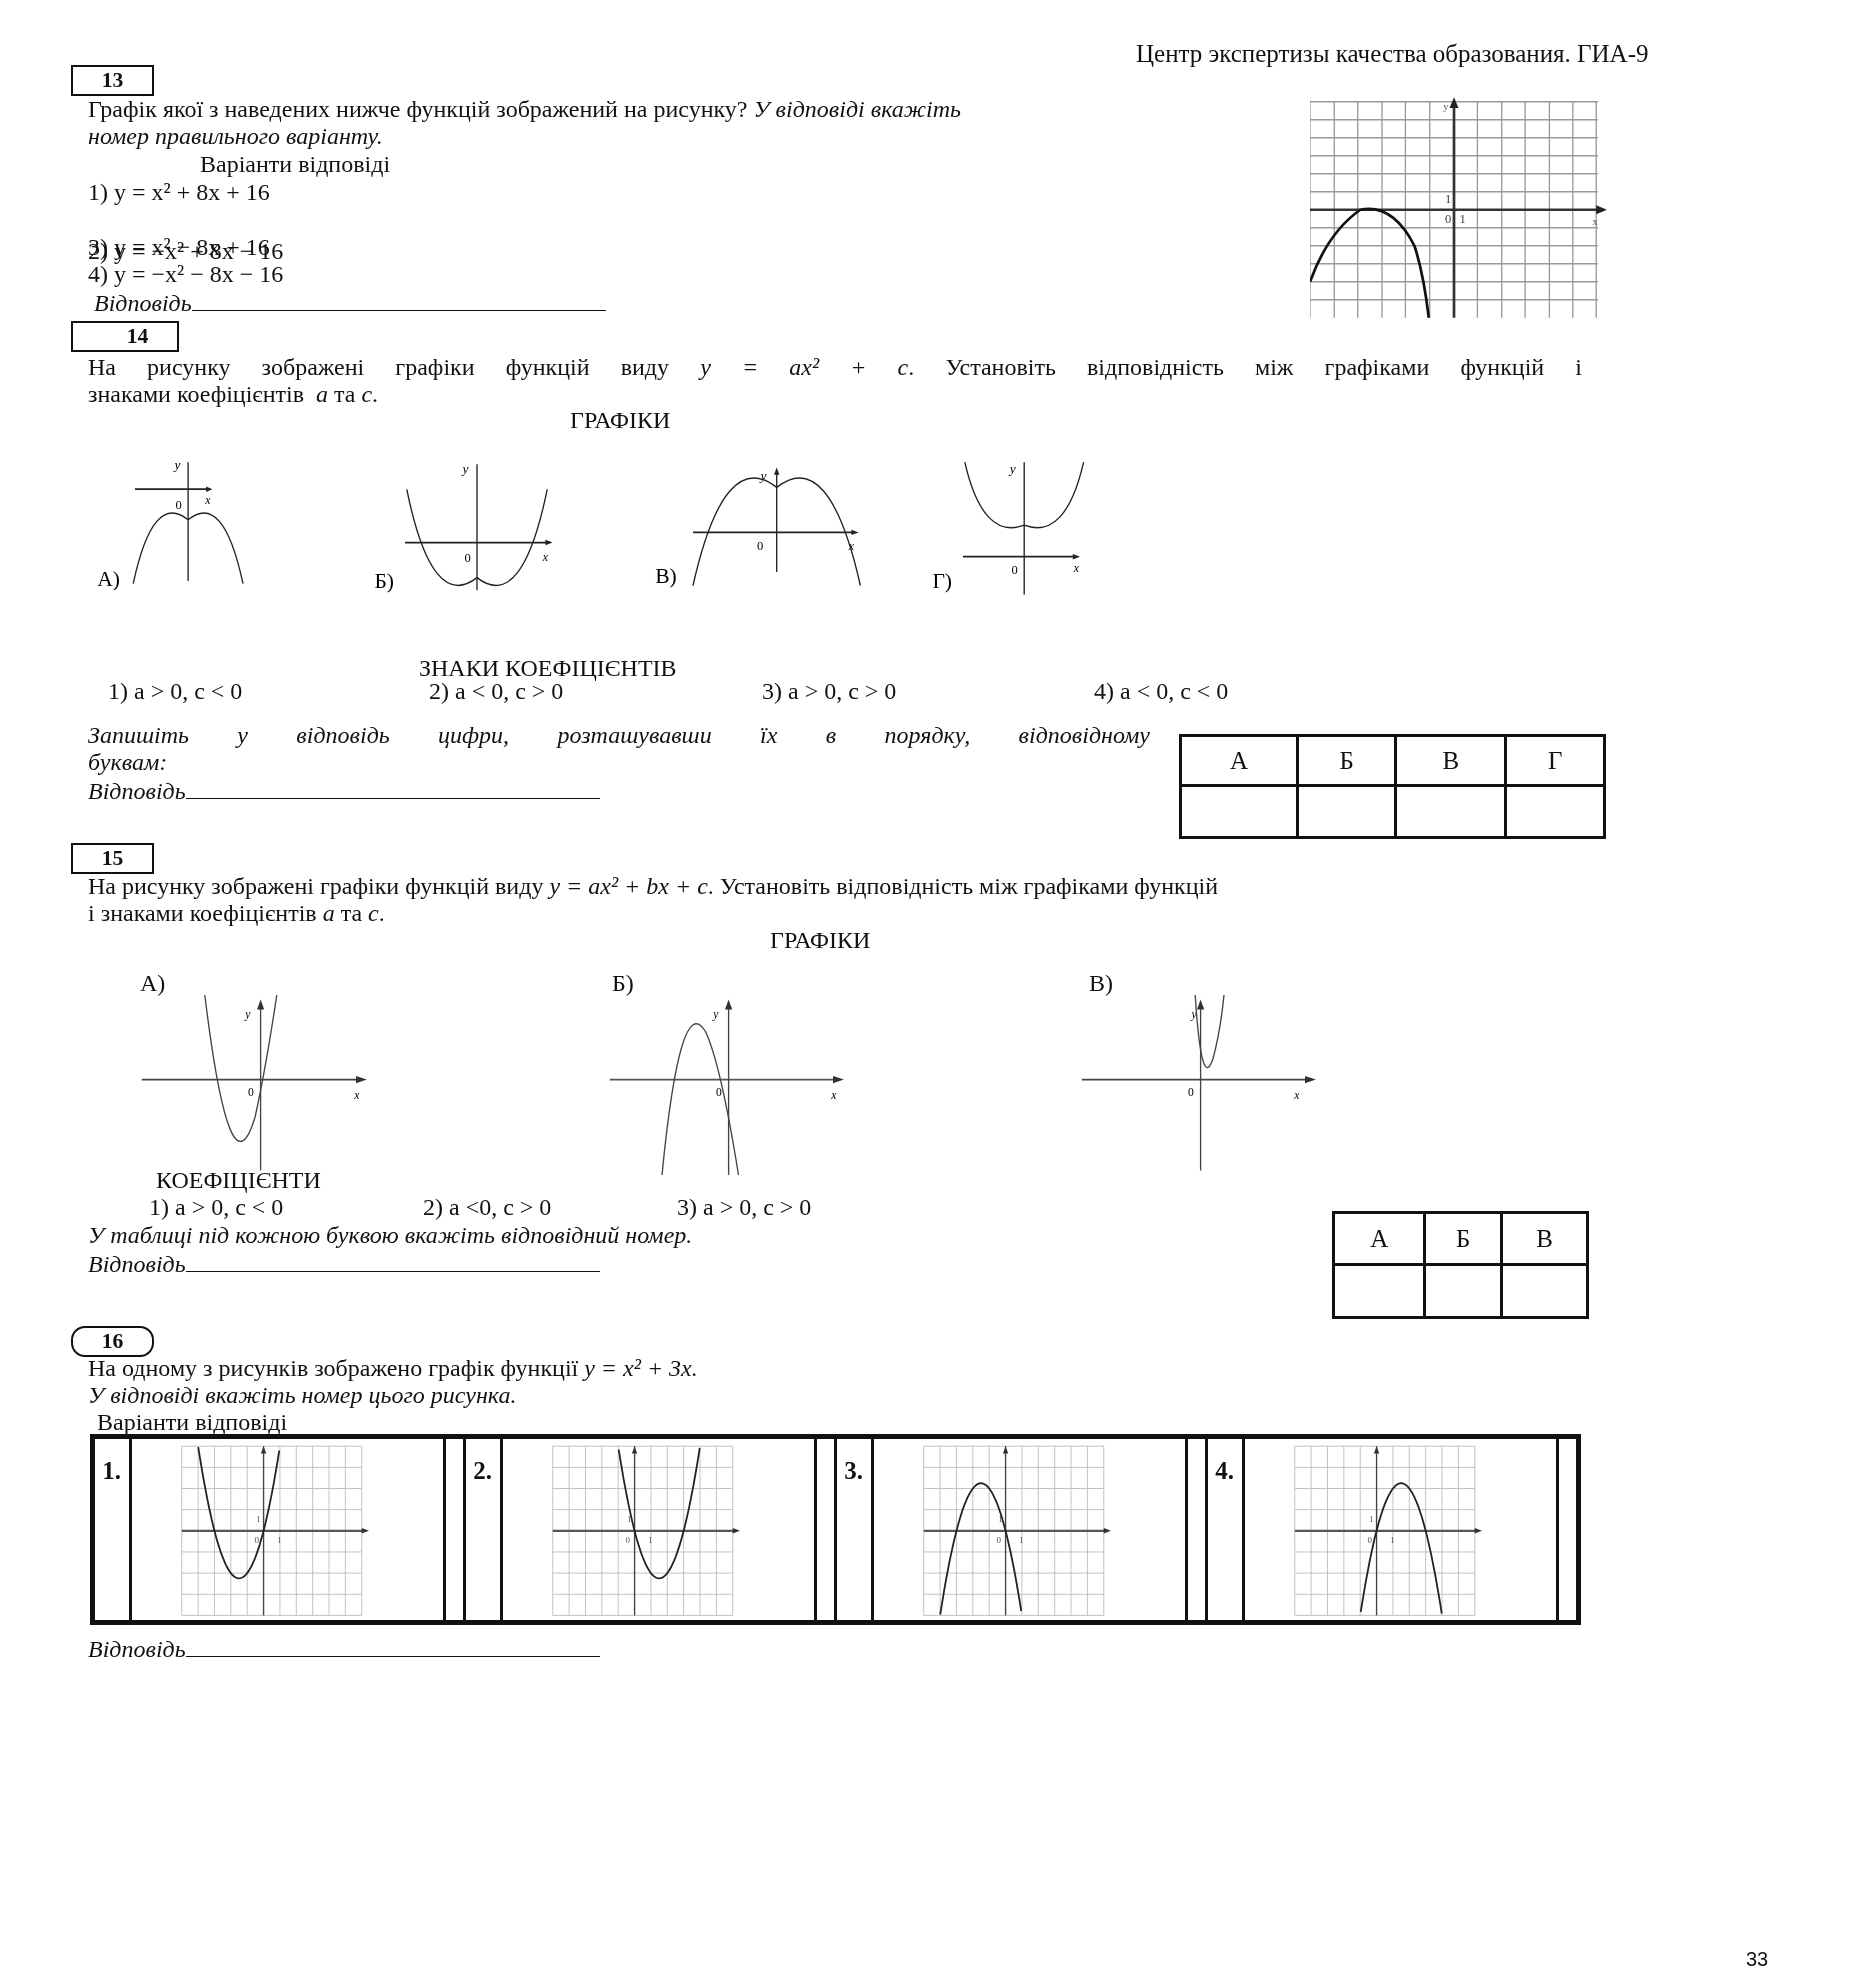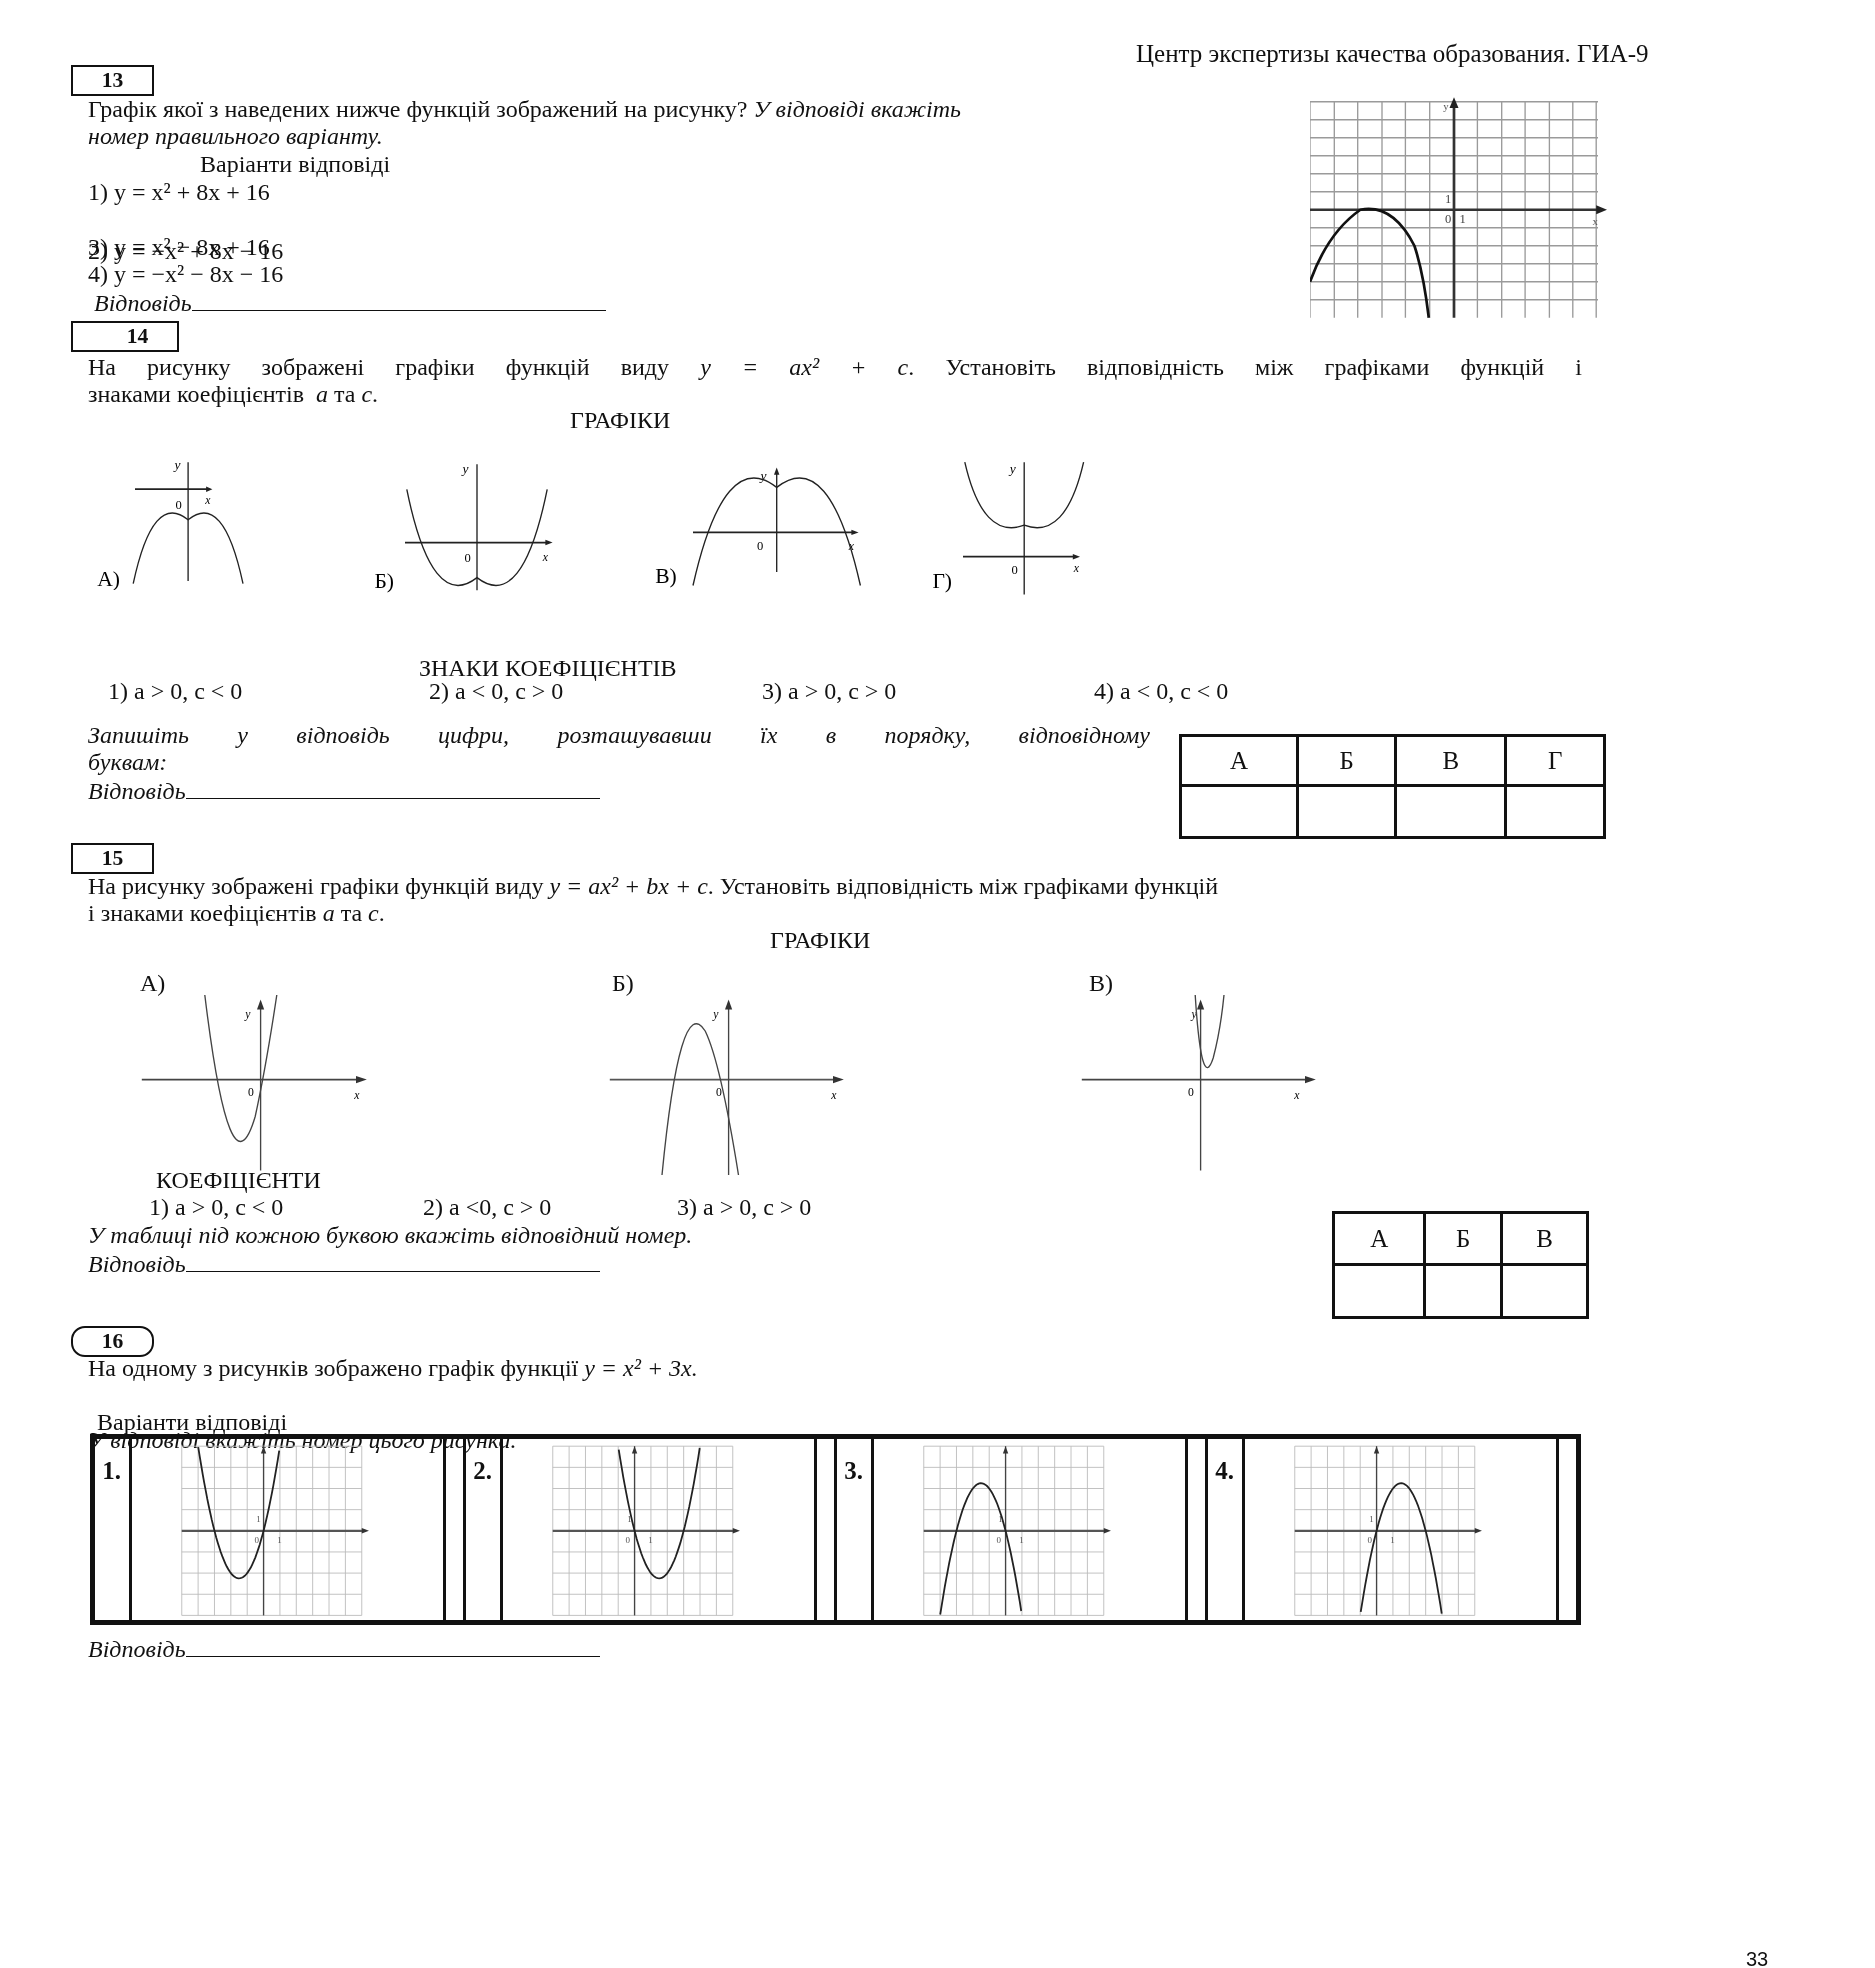--- a/index.html
+++ b/index.html
@@ -238,21 +238,21 @@
     <td></td>
   </tr>
 </tbody>
   </table>
 
 <div class="numbox" style="left:71px;top:1326px;border-radius:14px;">16</div>
 <div class="abs t" style="left:88px;top:1355px;">
   <span>На одному з рисунків зображено графік функції</span>
   <span class="it">y = x² + 3x.</span>
 </div>
-<div class="abs t it" style="left:88px;top:1382px;margin-top:45px;">У відповіді вкажіть номер цього рисунка.</div>
+<div class="abs t it" style="left:88px;top:1382px;">У відповіді вкажіть номер цього рисунка.</div>
 <div class="abs t" style="left:97px;top:1409px;">Варіанти відповіді</div>
 
 <div class="opt-table">
   <div class="opt-num">1.</div>
   <div class="opt-pic"><svg class="g16" width="311" height="180" viewBox="0 0 345 200">
         <line x1="55" y1="8" x2="55" y2="196" stroke="#bbb" stroke-width="1"></line>
         <line x1="73.18181818181819" y1="8" x2="73.18181818181819" y2="196" stroke="#bbb" stroke-width="1"></line>
         <line x1="91.36363636363637" y1="8" x2="91.36363636363637" y2="196" stroke="#bbb" stroke-width="1"></line>
         <line x1="109.54545454545456" y1="8" x2="109.54545454545456" y2="196" stroke="#bbb" stroke-width="1"></line>
         <line x1="127.72727272727275" y1="8" x2="127.72727272727275" y2="196" stroke="#bbb" stroke-width="1"></line>

